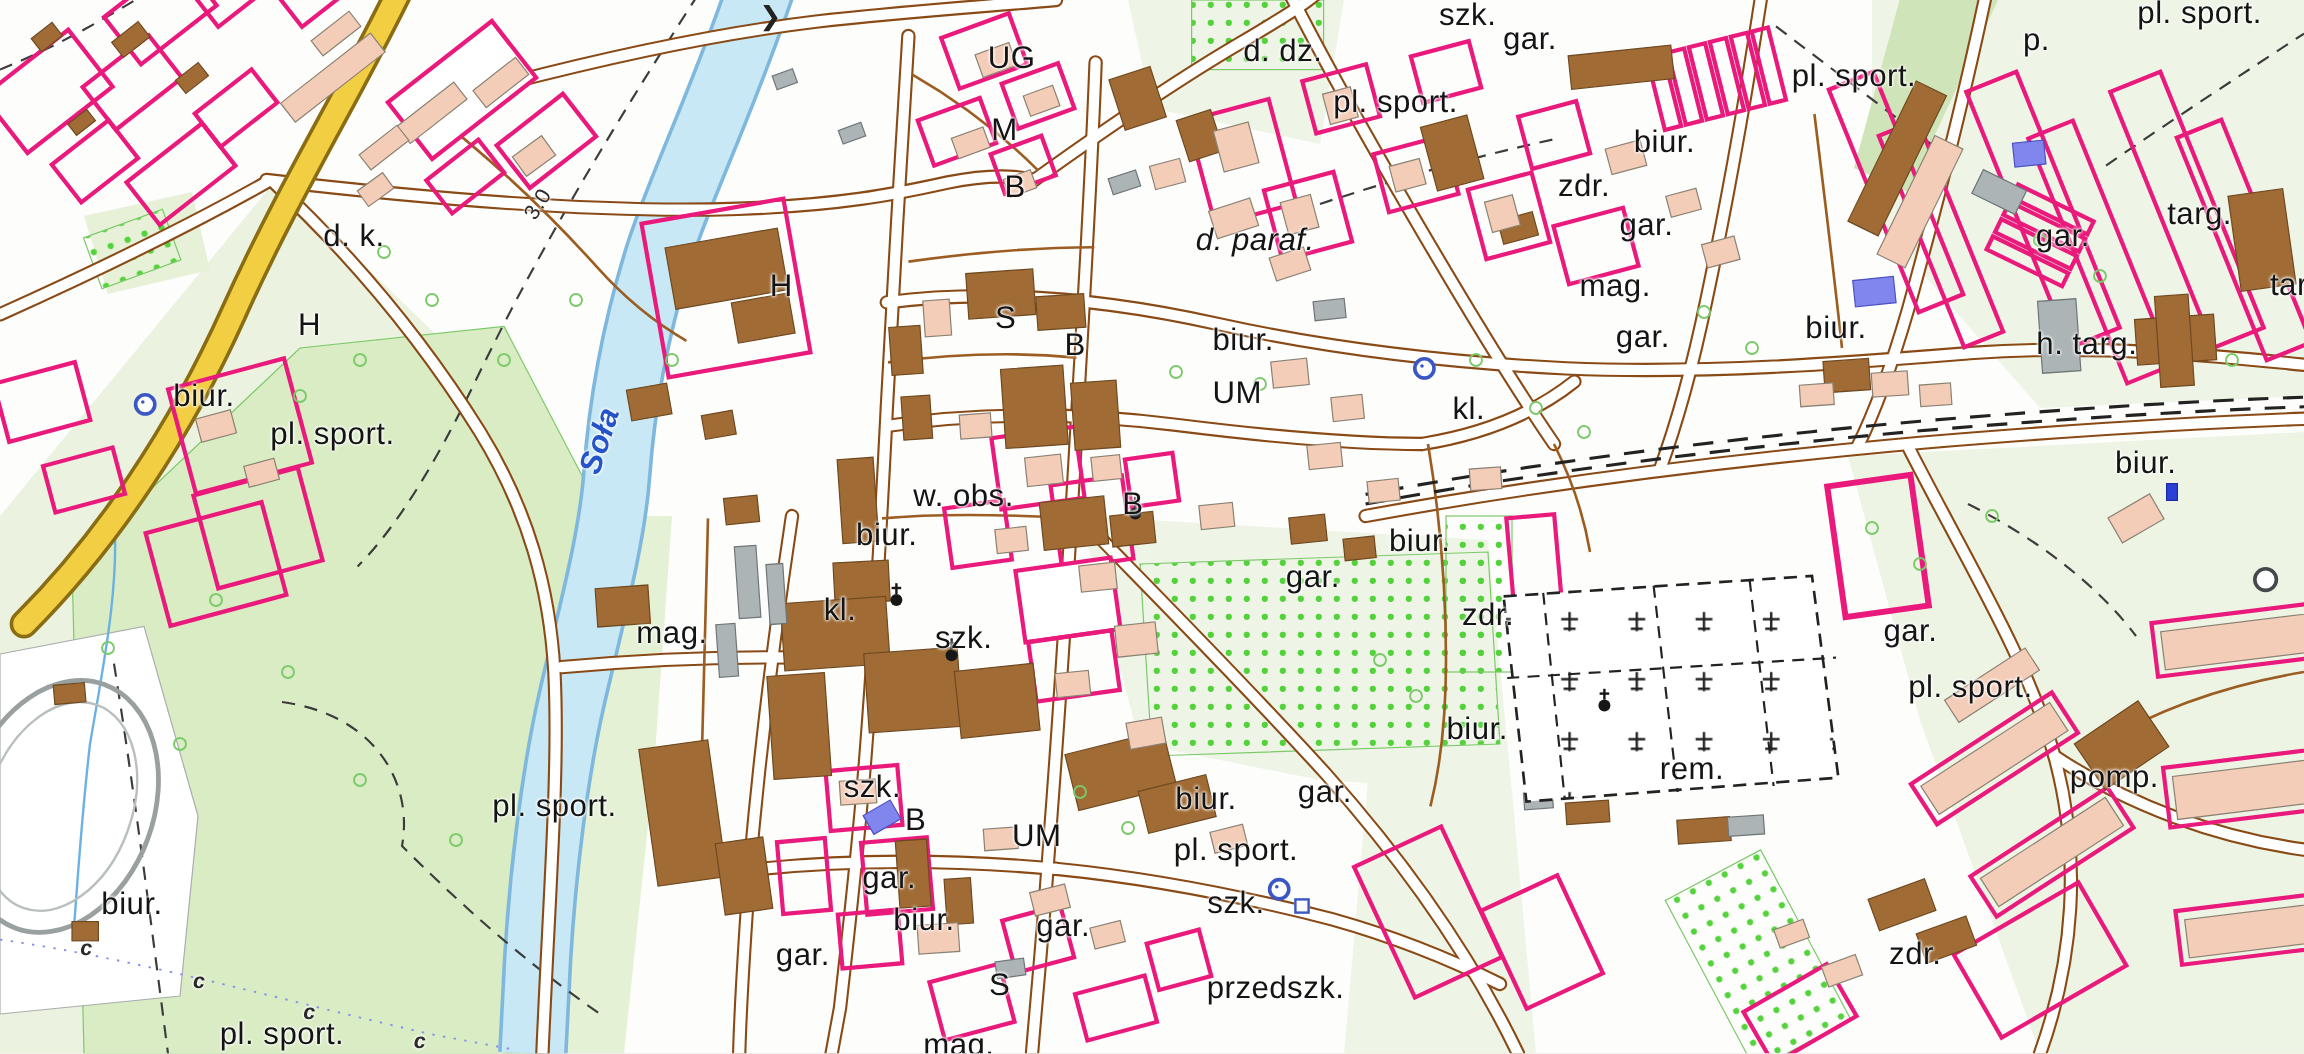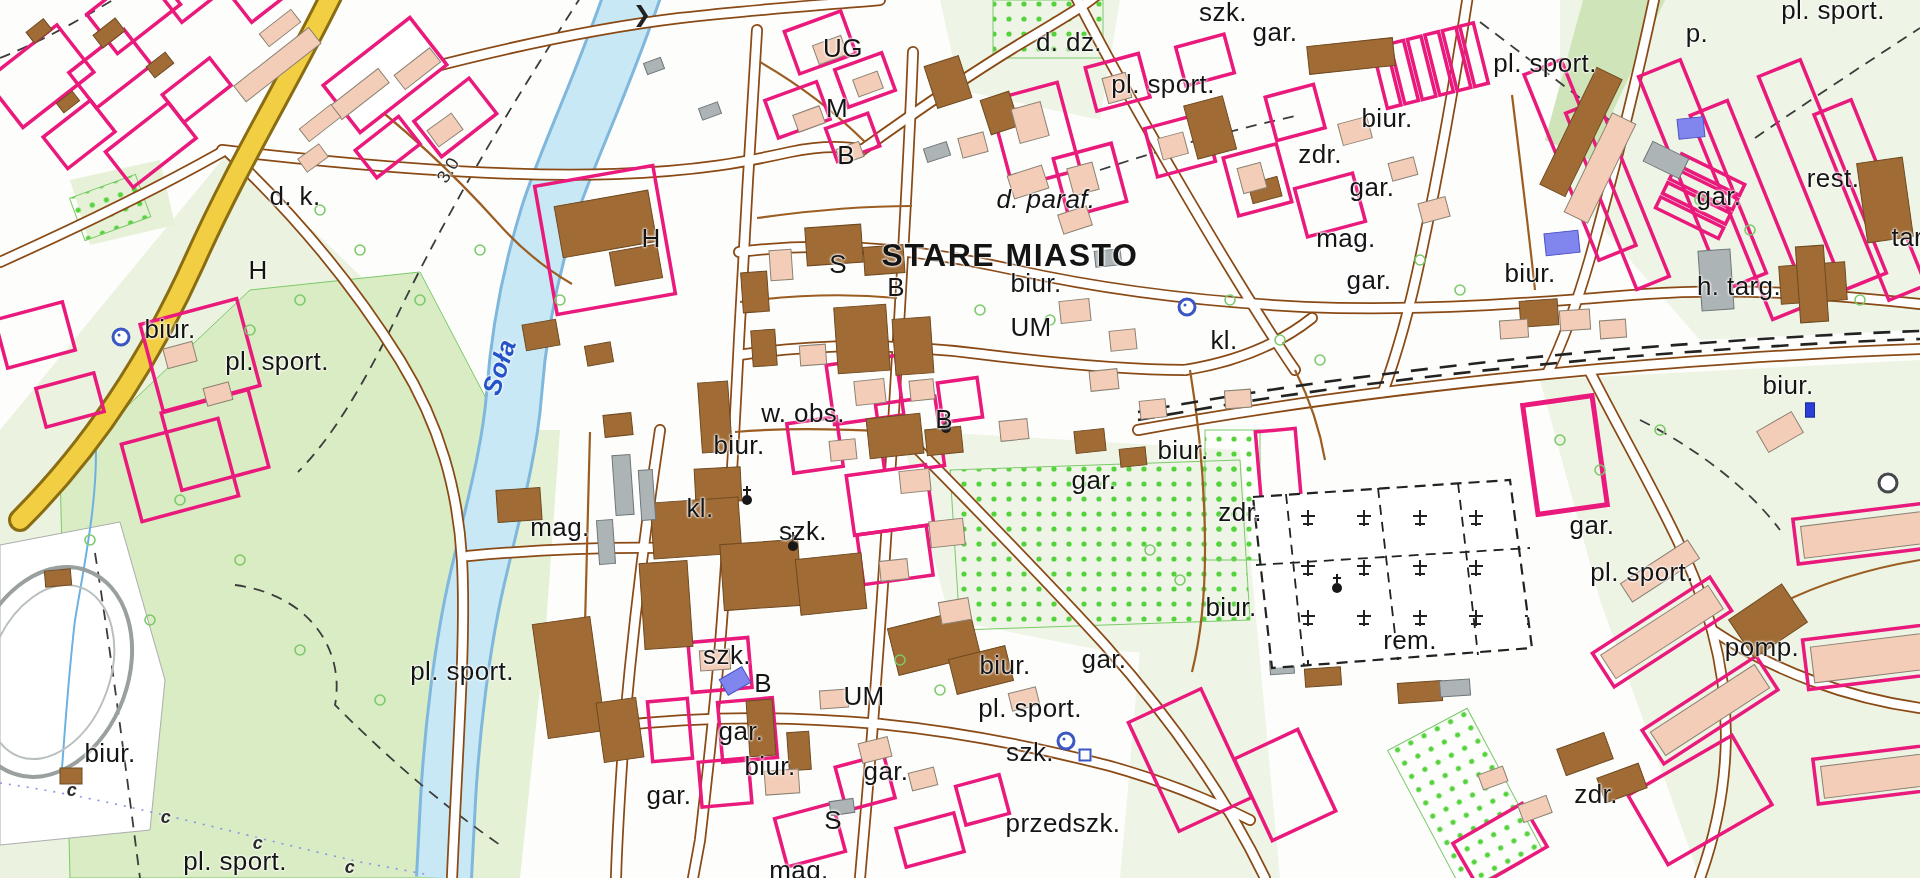--- a/index.html
+++ b/index.html
@@ -432,40 +432,39 @@
       <div class="lbl" style="left: 560px; top: 527px;">mag.</div>
       <div class="lbl" style="left: 462px; top: 671px;">pl. sport.</div>
       <div class="lbl" style="left: 110px; top: 753px;">biur.</div>
       <div class="lbl" style="left: 235px; top: 861px;">pl. sport.</div>
       <div class="lbl" style="left: 843px; top: 48px;">UG</div>
       <div class="lbl" style="left: 837px; top: 108px;">M</div>
       <div class="lbl" style="left: 846px; top: 155px;">B</div>
       <div class="lbl" style="left: 651px; top: 238px;">H</div>
       <div class="lbl" style="left: 838px; top: 264px;">S</div>
       <div class="lbl" style="left: 896px; top: 287px;">B</div>
-      <div class="lbl place" style="left: 1010px; top: 255px;">STARE MIASTO</div>
       <div class="lbl" style="left: 1036px; top: 283px;">biur.</div>
       <div class="lbl" style="left: 1031px; top: 327px;">UM</div>
       <div class="lbl" style="left: 1046px; top: 199px; font-style: italic;">d. paraf.</div>
       <div class="lbl" style="left: 1069px; top: 42px;">d. dz.</div>
       <div class="lbl" style="left: 1163px; top: 84px;">pl. sport.</div>
       <div class="lbl" style="left: 1223px; top: 12px;">szk.</div>
       <div class="lbl" style="left: 1275px; top: 32px;">gar.</div>
       <div class="lbl" style="left: 1387px; top: 118px;">biur.</div>
       <div class="lbl" style="left: 1320px; top: 154px;">zdr.</div>
       <div class="lbl" style="left: 1372px; top: 187px;">gar.</div>
       <div class="lbl" style="left: 1346px; top: 238px;">mag.</div>
       <div class="lbl" style="left: 1369px; top: 280px;">gar.</div>
       <div class="lbl" style="left: 1530px; top: 273px;">biur.</div>
       <div class="lbl" style="left: 1224px; top: 340px;">kl.</div>
       <div class="lbl" style="left: 1545px; top: 63px;">pl. sport.</div>
       <div class="lbl" style="left: 1833px; top: 10px;">pl. sport.</div>
       <div class="lbl" style="left: 1697px; top: 33px;">p.</div>
       <div class="lbl" style="left: 1719px; top: 196px;">gar.</div>
-      <div class="lbl" style="left: 1833px; top: 178px;">rest.</div>
+      <div class="lbl" style="left: 1833px; top: 178px;">targ.</div>
       <div class="lbl" style="left: 1915px; top: 237px;">tart.</div>
       <div class="lbl" style="left: 1728px; top: 286px; margin-left: 11px;">h. targ.</div>
       <div class="lbl" style="left: 1788px; top: 385px;">biur.</div>
       <div class="lbl" style="left: 803px; top: 413px;">w. obs.</div>
       <div class="lbl" style="left: 739px; top: 445px;">biur.</div>
       <div class="lbl" style="left: 700px; top: 508px;">kl.</div>
       <div class="lbl" style="left: 803px; top: 531px;">szk.</div>
       <div class="lbl" style="left: 944px; top: 419px;">B</div>
       <div class="lbl" style="left: 1094px; top: 480px;">gar.</div>
       <div class="lbl" style="left: 1183px; top: 450px;">biur.</div>

